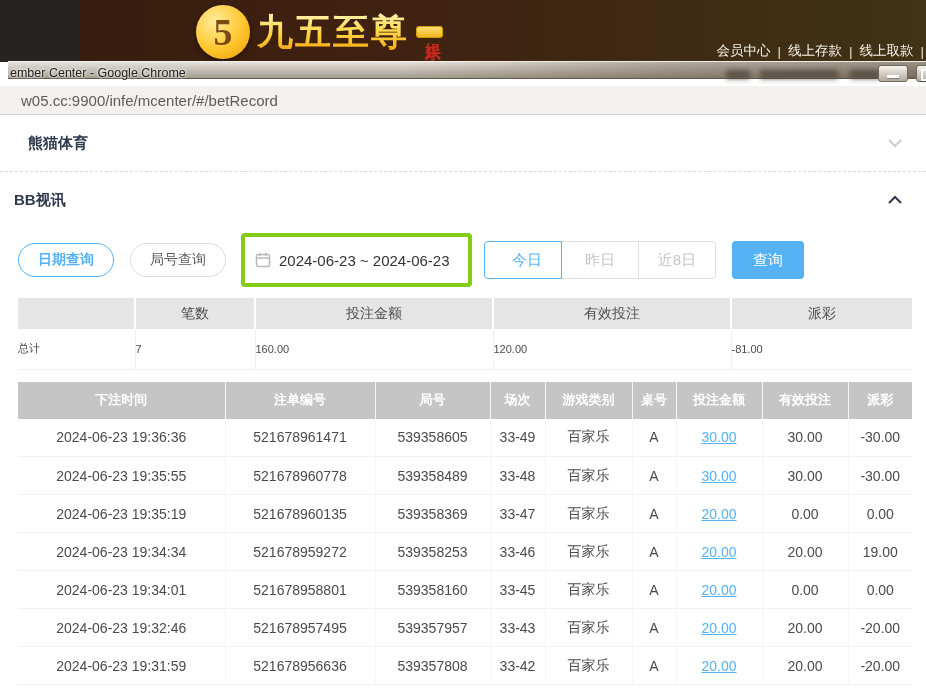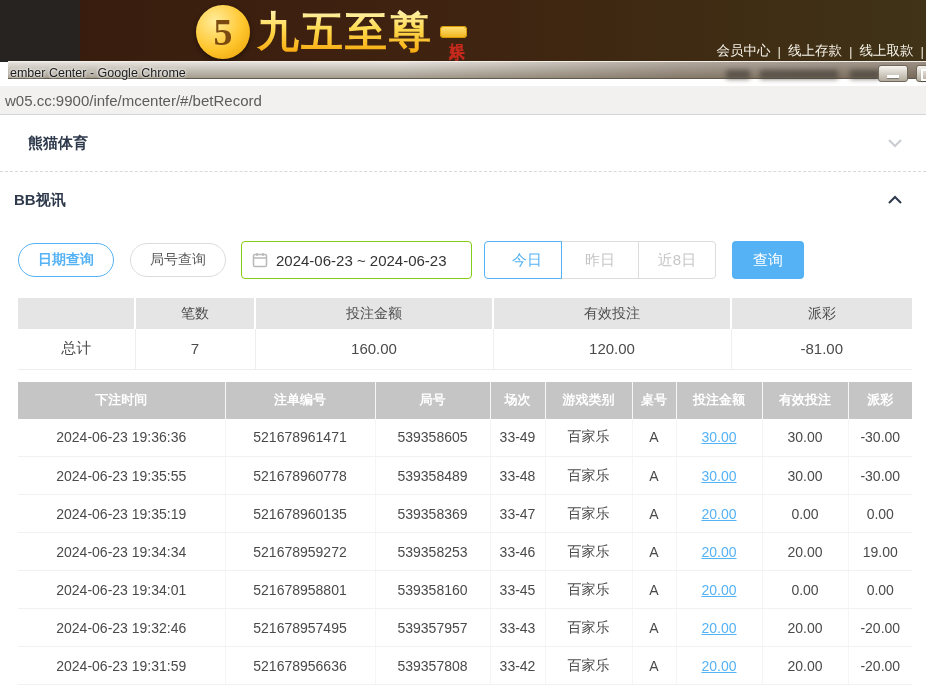--- a/index.html
+++ b/index.html
@@ -10,21 +10,21 @@
   
   .site-header { position:absolute; top:0; left:0; width:926px; height:62px;
     background:linear-gradient(90deg,#361c0d 0%,#3f2110 40%,#3f2b13 75%,#403317 100%); }
   .dark-block { position:absolute; left:0; top:0; width:80px; height:62px; background:#272321; }
   .logo { position:absolute; left:196px; top:2px; height:60px; display:flex; align-items:center; gap:7px; }
   .logo-circle { width:54px; height:54px; border-radius:50%;
     background:radial-gradient(circle at 35% 30%,#ffec9a,#ffc62e 55%,#e89b00);
     display:flex; align-items:center; justify-content:center;
     color:#7a4a10; font-size:38px; font-weight:bold; font-family:"Liberation Serif",serif;
     box-shadow:0 2px 5px rgba(0,0,0,.45); }
-  .logo-text { font-size:42px; font-weight:bold; letter-spacing:2px; white-space:nowrap;
+  .logo-text { font-size:36px; font-weight:bold; letter-spacing:2px; white-space:nowrap;
     background:linear-gradient(180deg,#fff3b0 10%,#ffd94e 45%,#f7a80b 90%);
     -webkit-background-clip:text; background-clip:text; color:transparent;
     font-family:"Liberation Serif","DejaVu Serif",serif; }
   .logo-badge { width:27px; padding:4px 0; background:linear-gradient(#ffe37a,#f0b11a);
     border-radius:4px; color:#c62a1d; font-weight:bold; font-size:16px; text-align:center;
     writing-mode:vertical-rl; text-orientation:upright; letter-spacing:2px;
     box-shadow:inset 0 0 0 1px #d89a00; }
   .nav-links { position:absolute; right:2px; top:42px; display:flex; align-items:center;
     color:#f8f4ea; font-size:13.5px; z-index:1; }
   .nav-links a { color:#f8f4ea; text-decoration:none; padding:0 7px; white-space:nowrap; cursor:pointer; }
@@ -44,55 +44,55 @@
   .tb-btn { position:absolute; top:3px; width:30px; height:17px; z-index:4;
     background:linear-gradient(#f7f5f1,#cdc8bd 60%,#b2ab9d); border:1px solid #6e675a; border-radius:3px; cursor:pointer; }
   .tb-btn-min { right:26px; } .tb-btn-max { right:-12px; }
   .tb-btn-min::after { content:""; position:absolute; left:8px; bottom:3px; width:12px; height:3px;
     background:#fdfdfb; box-shadow:0 1px 1px rgba(0,0,0,.35); }
   .tb-btn-max::after { content:""; position:absolute; left:4px; top:3px; width:10px; height:8px;
     border:2px solid #fdfdfb; box-shadow:0 1px 1px rgba(0,0,0,.25); }
 
   
   .urlbar { position:absolute; top:86px; left:0; width:926px; height:29px; background:#f2f1ef;
-    border-bottom:1px solid #d5d5d5; display:flex; align-items:center; padding-left:5px;
+    border-bottom:1px solid #d5d5d5; display:flex; align-items:center; padding-left:21px;
     font-size:15px; color:#5c5c5c; z-index:4; }
 
   
   .content { position:absolute; top:115px; left:0; width:926px; background:#fff; }
   .section-row { height:56px; display:flex; align-items:center; justify-content:space-between;
     padding:0 22px 0 14px; cursor:pointer; }
   .section-row.dashed { border-bottom:1px dashed #d8d8d8; height:57px;padding-left:28px; }
   .section-title { font-size:15px; font-weight:bold; color:#2e3a4c; }
   .chev { width:18px; height:18px; display:block; }
 
   .filter-row { display:flex; align-items:center; margin:12px 0 0 18px; height:40px; }
   .pill { height:34px; padding:0 19px; border-radius:17px; border:1px solid #dcdcdc; background:#fff;
     display:flex; align-items:center; font-size:14px; color:#5a5a5a; cursor:pointer; }
   .pill.active { border-color:#55b2f5; color:#55b2f5; font-weight:bold; }
   .pill + .pill { margin-left:16px; }
-  .date-input { height:38px; width:231px; margin-left:15px; border:1px solid #84cc16; border-radius:4px;
+  .date-input { height:54px; width:231px; margin-left:15px; border:4px solid #84cc16; border-radius:4px;
     display:flex; align-items:center; padding:0 10px; gap:8px; font-size:15px; color:#333;
     background:#fff; cursor:pointer; }
   .btn-group { display:flex; margin-left:12px; }
   .group-btn { width:78px; height:38px; border:1px solid #dcdcdc; background:#fff; color:#c6c6c6;
     font-size:15px; display:flex; align-items:center; justify-content:center; margin-left:-1px; cursor:pointer; }
   .group-btn:first-child { border-radius:4px 0 0 4px; margin-left:0;padding-left:8px; }
   .group-btn:last-child { border-radius:0 4px 4px 0; }
   .group-btn.active { border-color:#55b2f5; color:#55b2f5; position:relative; z-index:1; }
   .search-btn { width:72px; height:38px; margin-left:16px; background:#55b2f5; color:#fff;
     border:none; border-radius:4px; font-size:15px; display:flex; align-items:center; justify-content:center;
     cursor:pointer; font-family:inherit; }
 
   table { border-collapse:collapse; table-layout:fixed; }
   .summary-table { margin:18px 0 0 18px; width:894px; }
   .summary-table th { background:#e5e5e5; height:31px; font-weight:normal; font-size:14px; color:#4c4c4c;
     border-right:2px solid #fff; text-align:center; }
   .summary-table th:last-child { border-right:none; }
-  .summary-table td { height:40px; font-size:15px; color:#4a4a4a; text-align:center; background:#fff;
+  .summary-table td { height:40px; font-size:11px; color:#4a4a4a; background:#fff;
     border-right:1px solid #efefef; border-bottom:1px solid #ededed; }
   .summary-table td:last-child { border-right:none; }
 
   .bet-table { margin:12px 0 0 18px; width:894px; }
   .bet-table th { background:#c5c5c5; color:#fff; font-size:13px; font-weight:bold; height:37px;
     border-right:1px solid rgba(255,255,255,.85); text-align:center; }
   .bet-table th:last-child { border-right:none; }
   .bet-table td { height:38px; text-align:center; font-size:14px; color:#4a4a4a; background:#fff;
     border-bottom:1px solid #f1f1f1; border-right:1px solid #f5f5f5; }
   .bet-table td:last-child { border-right:none; }

